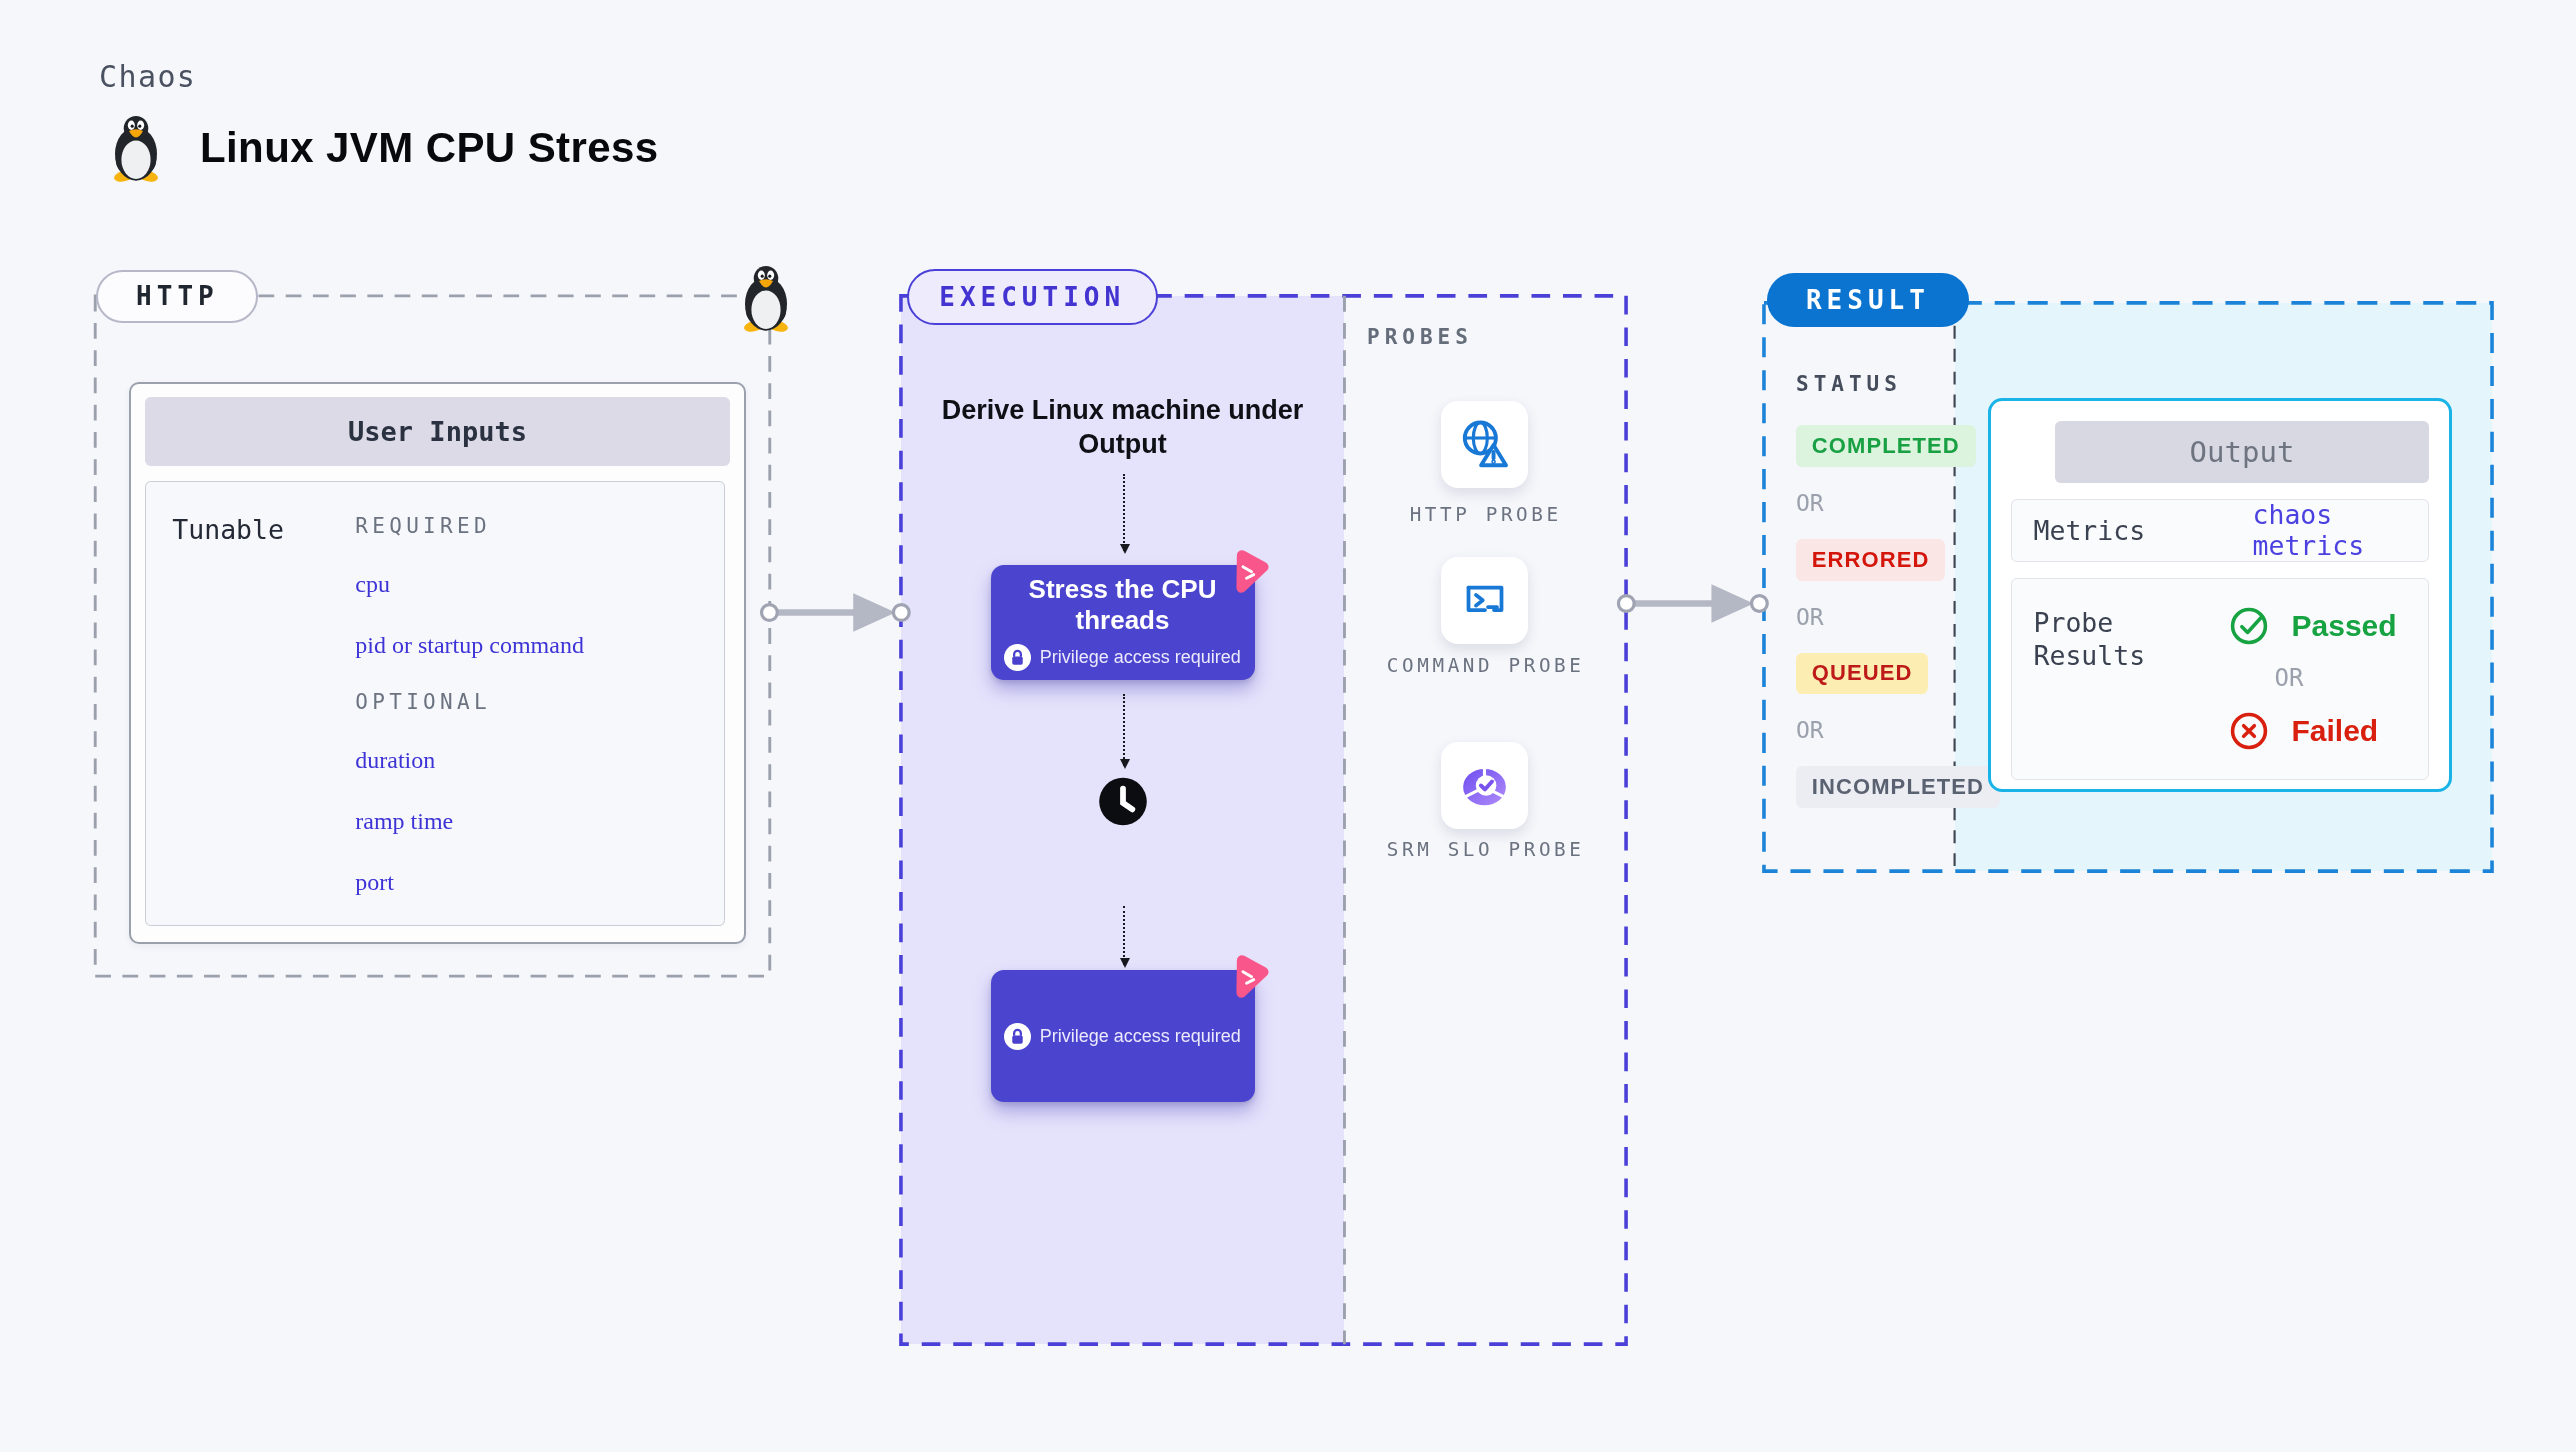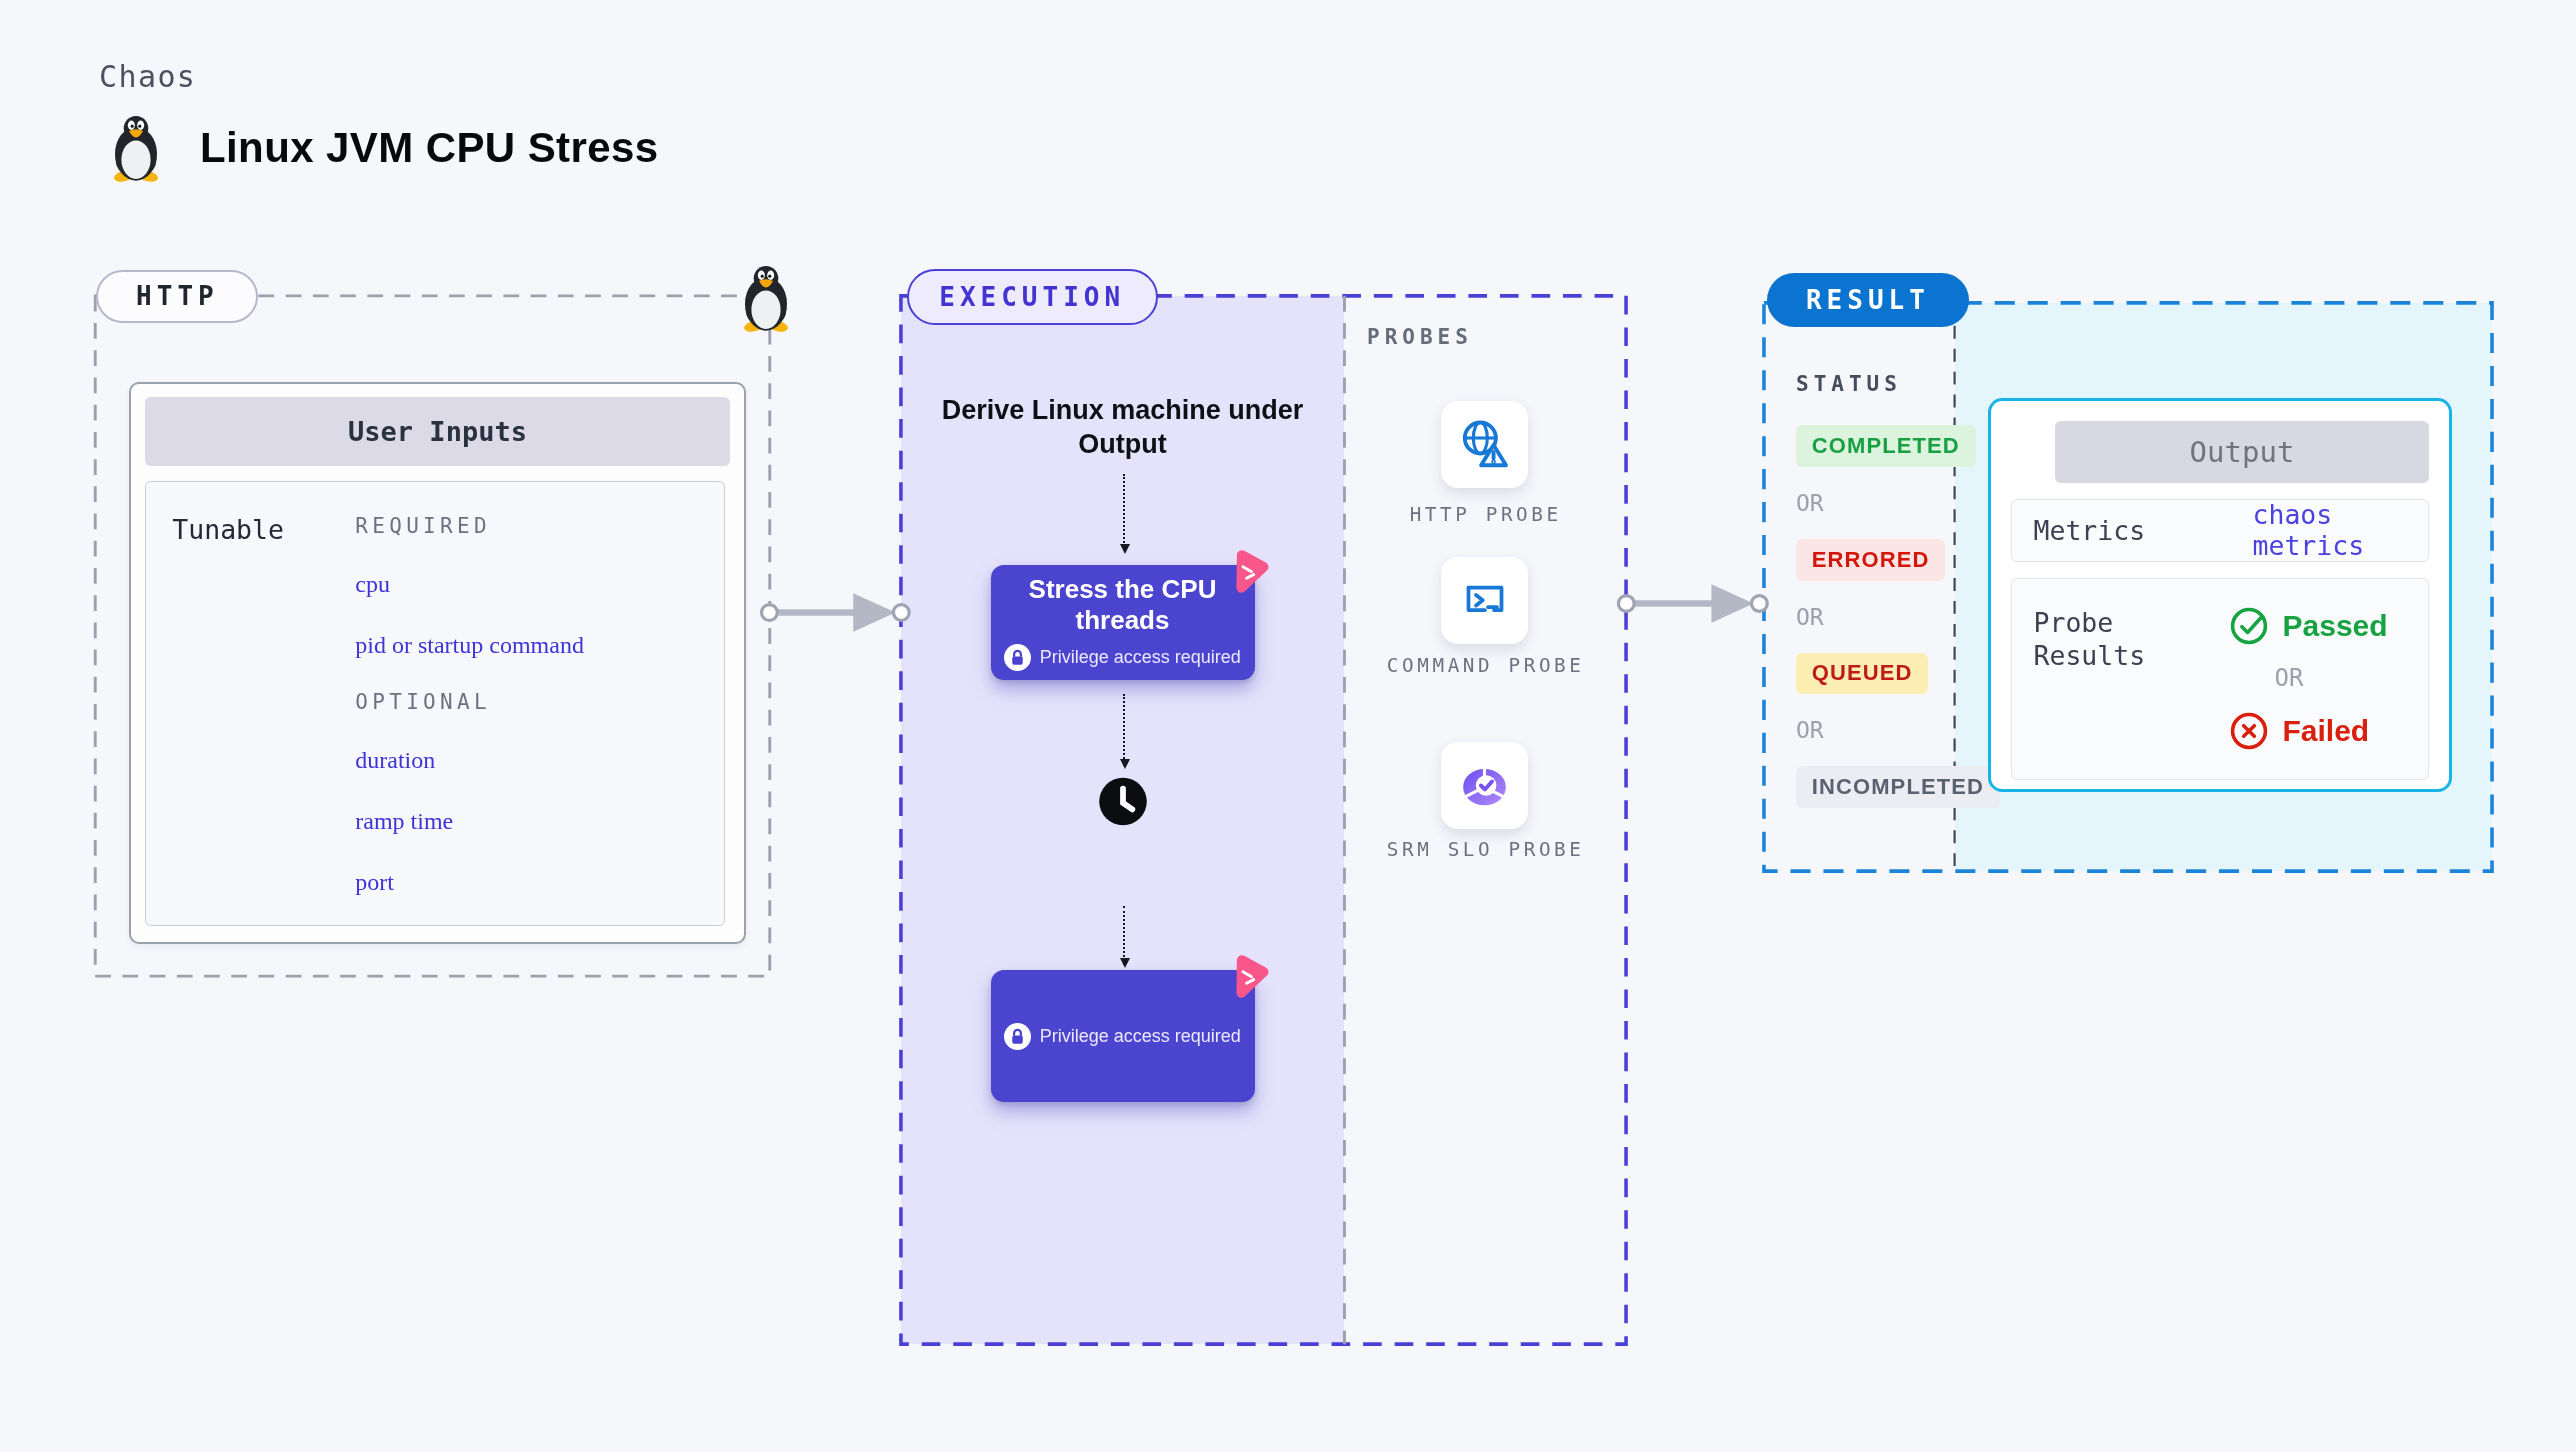--- a/index.html
+++ b/index.html
@@ -76,21 +76,21 @@
   .or { font-family:"DejaVu Sans Mono",monospace; font-size:23px; color:#9ba1ac; margin:23px 0; }
   .output-card { position:absolute; left:224px; top:95px; width:464px; height:394px; background:#ffffff; border:3.6px solid #19b3e8; border-radius:14.3px; padding:20px; }
   .output-head { height:62px; background:#d8d8e2; border-radius:5.7px; display:flex; align-items:center; justify-content:center;
                  font-family:"DejaVu Sans Mono",monospace; font-size:29px; color:#6e7480;margin-left:44px; }
   .output-row { margin-top:15.8px; background:#fafbfd; border:1.4px solid #e2e4ea; border-radius:5.7px; display:flex; padding:0 0 0 21.5px; }
   .row-metrics { height:63px; align-items:center; }
   .row-label { font-family:"DejaVu Sans Mono",monospace; font-size:26.5px; color:#3a4150; width:195px; flex:none; line-height:33px; }
   .metrics-value { font-family:"DejaVu Sans Mono",monospace; font-size:26.5px; color:#4b40e0; margin-left:24px; }
   .row-probes { height:202px; align-items:flex-start; padding-top:27px; }
   .verdicts { display:flex; flex-direction:column; gap:18.6px; }
-  .verdict { display:flex; align-items:center; gap:14px; }
+  .verdict { display:flex; align-items:center; gap:23px; }
   .verdict-text-pass { font-size:30px; font-weight:bold; color:#17a342; }
   .verdict-text-fail { font-size:30px; font-weight:bold; color:#d9200f; }
   .or-out { font-family:"DejaVu Sans Mono",monospace; font-size:24px; color:#9ba1ac; margin-left:46px; }
 </style>
 </head>
 <body>
 
 <div class="canvas">
 
   <div class="kicker">Chaos</div>

